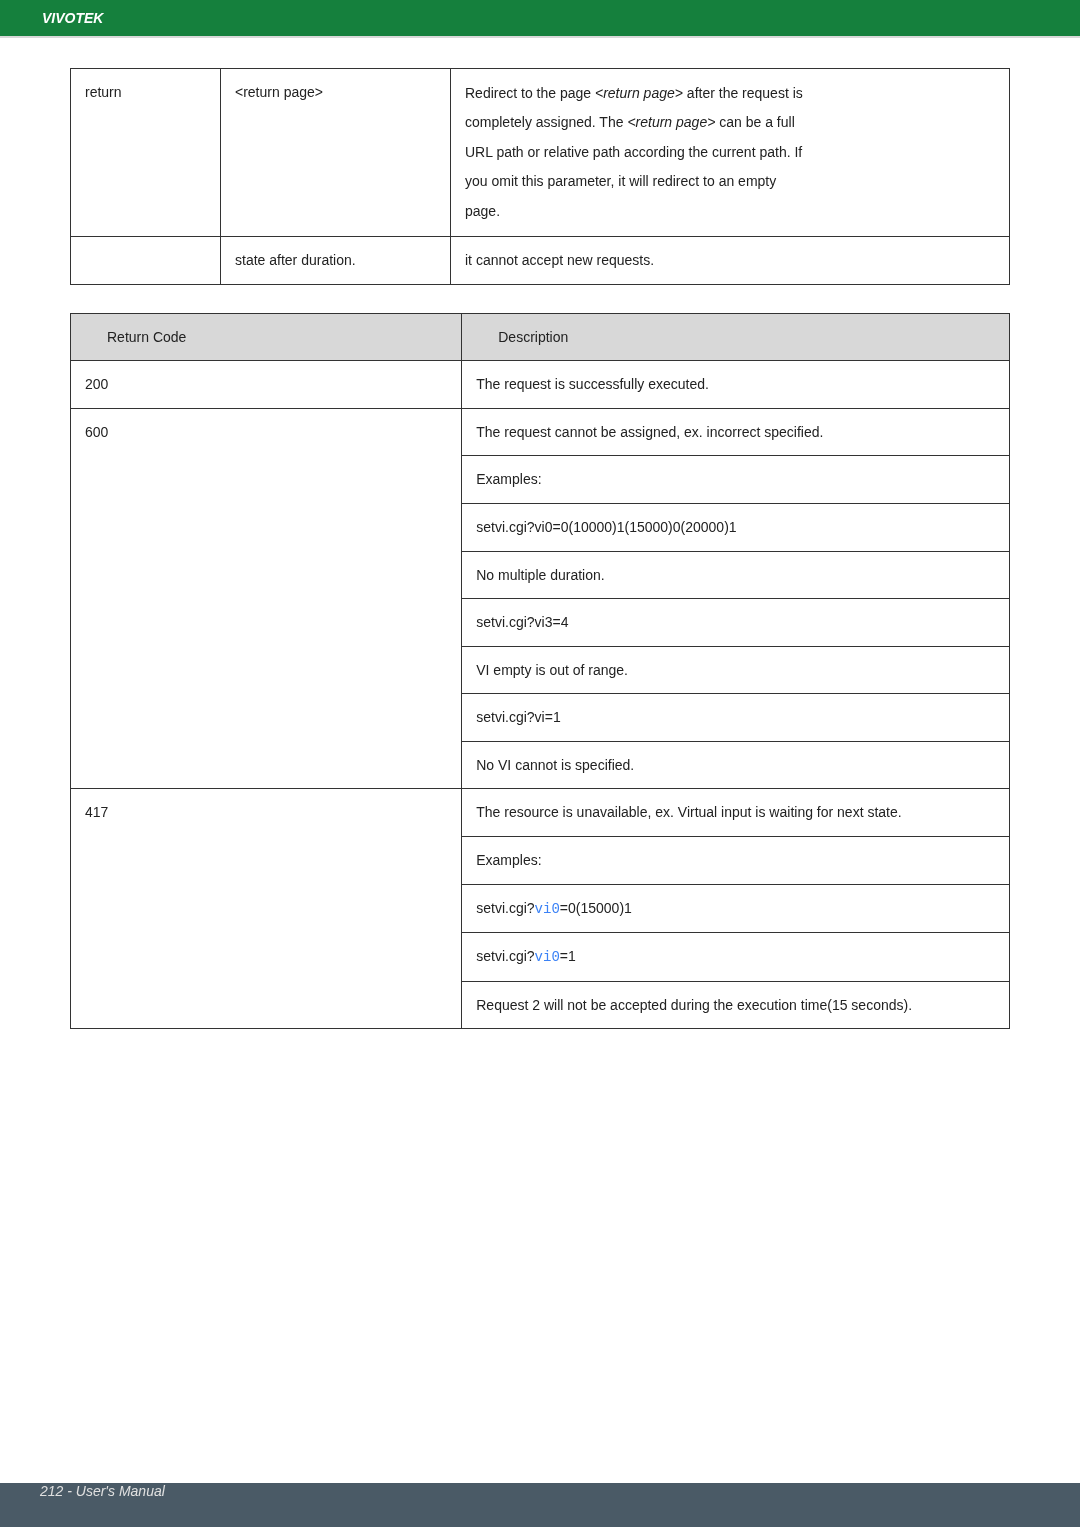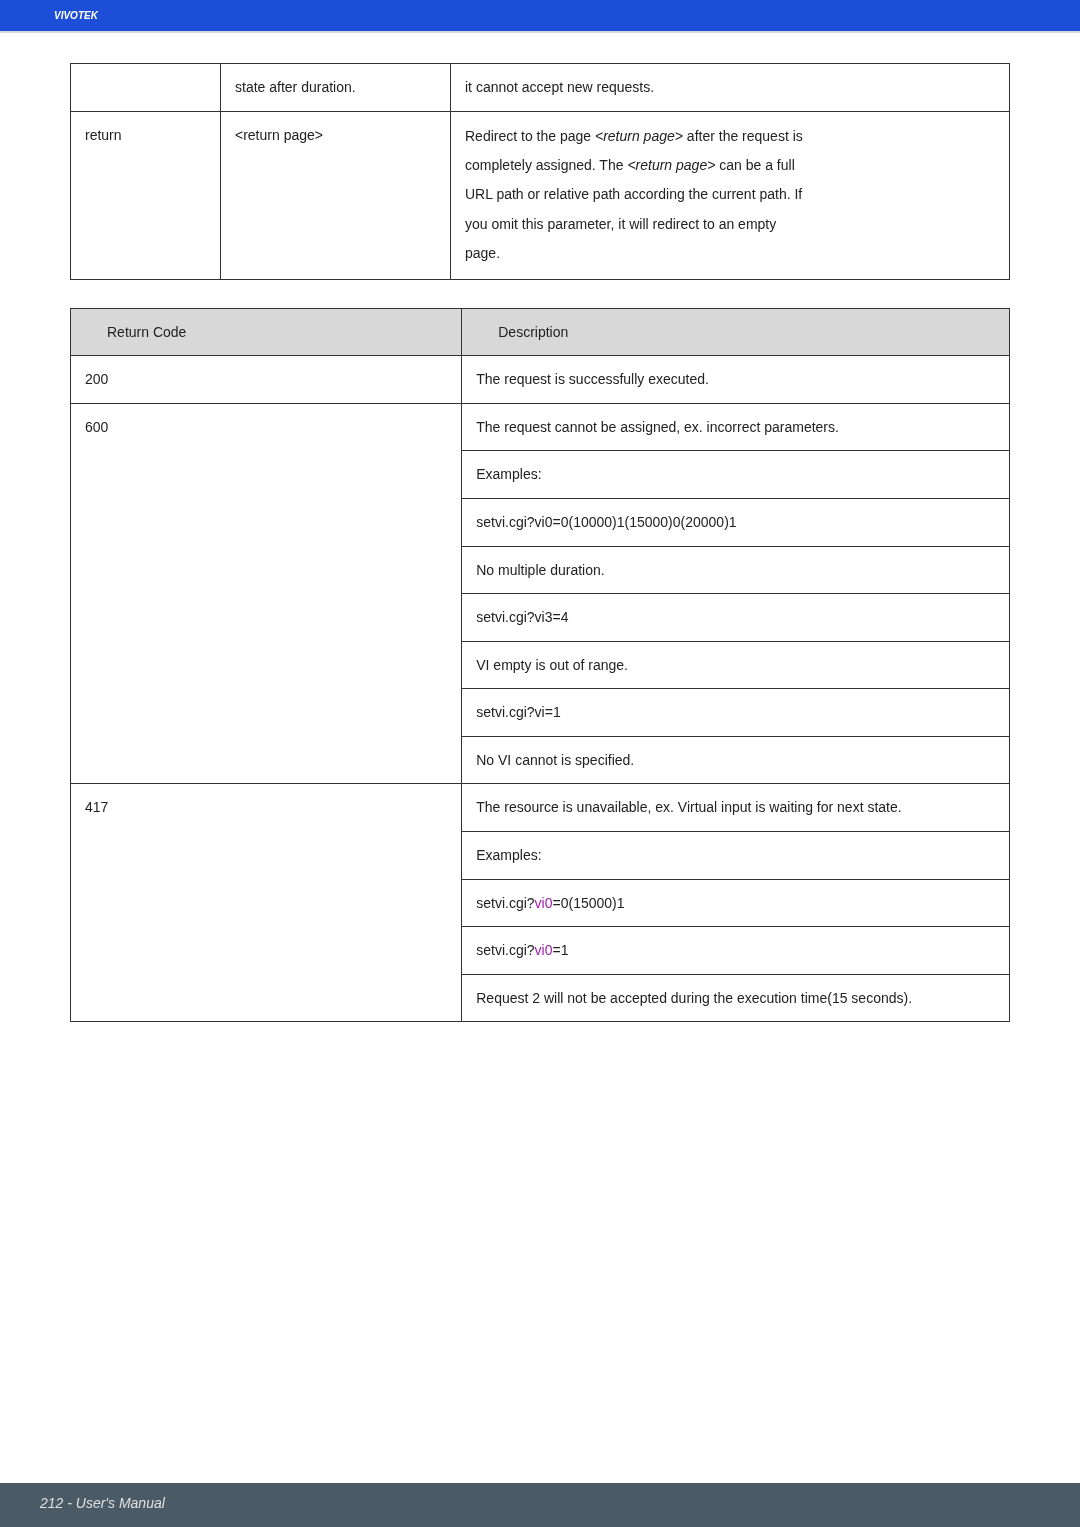--- a/index.html
+++ b/index.html
@@ -9,26 +9,26 @@
     width: 1080px;
     margin: 0;
   }
   .page {
     background: #ffffff;
     width: 1080px;
     min-height: 1527px;
     position: relative;
   }
   .header-band {
-    background: #1d4ed8;
+    background: #15803d;
     color: #ffffff;
     font-style: italic;
     font-weight: bold;
-    font-size: 10px;
-    padding: 10px 54px;
+    font-size: 14px;
+    padding: 10px 42px;
   }
   .header-underline {
     height: 2px;
     background: #d8d8d8;
   }
   .content {
     padding: 30px 70px 0 70px;
   }
   table {
     border-collapse: collapse;
@@ -47,24 +47,24 @@
   .table1 td:nth-child(1) { width: 150px; }
   .table1 td:nth-child(2) { width: 230px; }
   .table2-head td {
     background: #d8d8d8;
     font-weight: normal;
     padding-left: 36px;
   }
   .table2 td:first-child,
   .table2-head td:first-child { width: 165px; }
   .multiline-cell p { margin: 0; line-height: 2.1; }
-  .hl { color: #a21caf; }
+  .hl { color: #3b82f6; font-family: Liberation Mono, monospace; }
   .page-label {
     position: absolute;
-    bottom: 16px;
+    bottom: 28px;
     left: 40px;
     color: #e0e0e0;
     font-style: italic;
     font-size: 14px;
   }
   .foot-band {
     position: absolute;
     bottom: 0;
     left: 0; right: 0;
     height: 44px;
@@ -80,53 +80,53 @@
   <div class="header-band">
     <span>VIVOTEK</span>
   </div>
   <div class="header-underline"></div>
 
   <div class="content">
 
     <table class="table1">
       <tbody>
           <tr>
-        <td></td>
-        <td>state after duration.</td>
-        <td>it cannot accept new requests.</td>
-      </tr>
-      <tr>
         <td>return</td>
         <td>&lt;return page&gt;</td>
         <td class="multiline-cell" id="t1r1c3">
               <p>Redirect to the page <em class="ital">&lt;return page&gt;</em> after the request is</p>
               <p>completely assigned. The <em class="ital">&lt;return page&gt;</em> can be a full</p>
               <p>URL path or relative path according the current path. If</p>
               <p>you omit this parameter, it will redirect to an empty</p>
               <p>page.</p>
             </td>
+      </tr>
+      <tr>
+        <td></td>
+        <td>state after duration.</td>
+        <td>it cannot accept new requests.</td>
       </tr>
     </tbody>
       </table>
 
     <table class="table2">
       <tbody>
           <tr class="table2-head">
         <td>Return Code</td>
         <td>Description</td>
       </tr>
       </tbody>
         <tbody id="t2body">
           <tr>
             <td rowspan="1">200</td>
             <td>The request is successfully executed.</td>
           </tr>
           <tr>
             <td rowspan="8">600</td>
-            <td>The request cannot be assigned, ex. incorrect parameters.</td>
+            <td>The request cannot be assigned, ex. incorrect specified.</td>
           </tr>
           <tr>
             <td>Examples:</td>
           </tr>
           <tr>
             <td>setvi.cgi?vi0=0(10000)1(15000)0(20000)1</td>
           </tr>
           <tr>
             <td>No multiple duration.</td>
           </tr>

